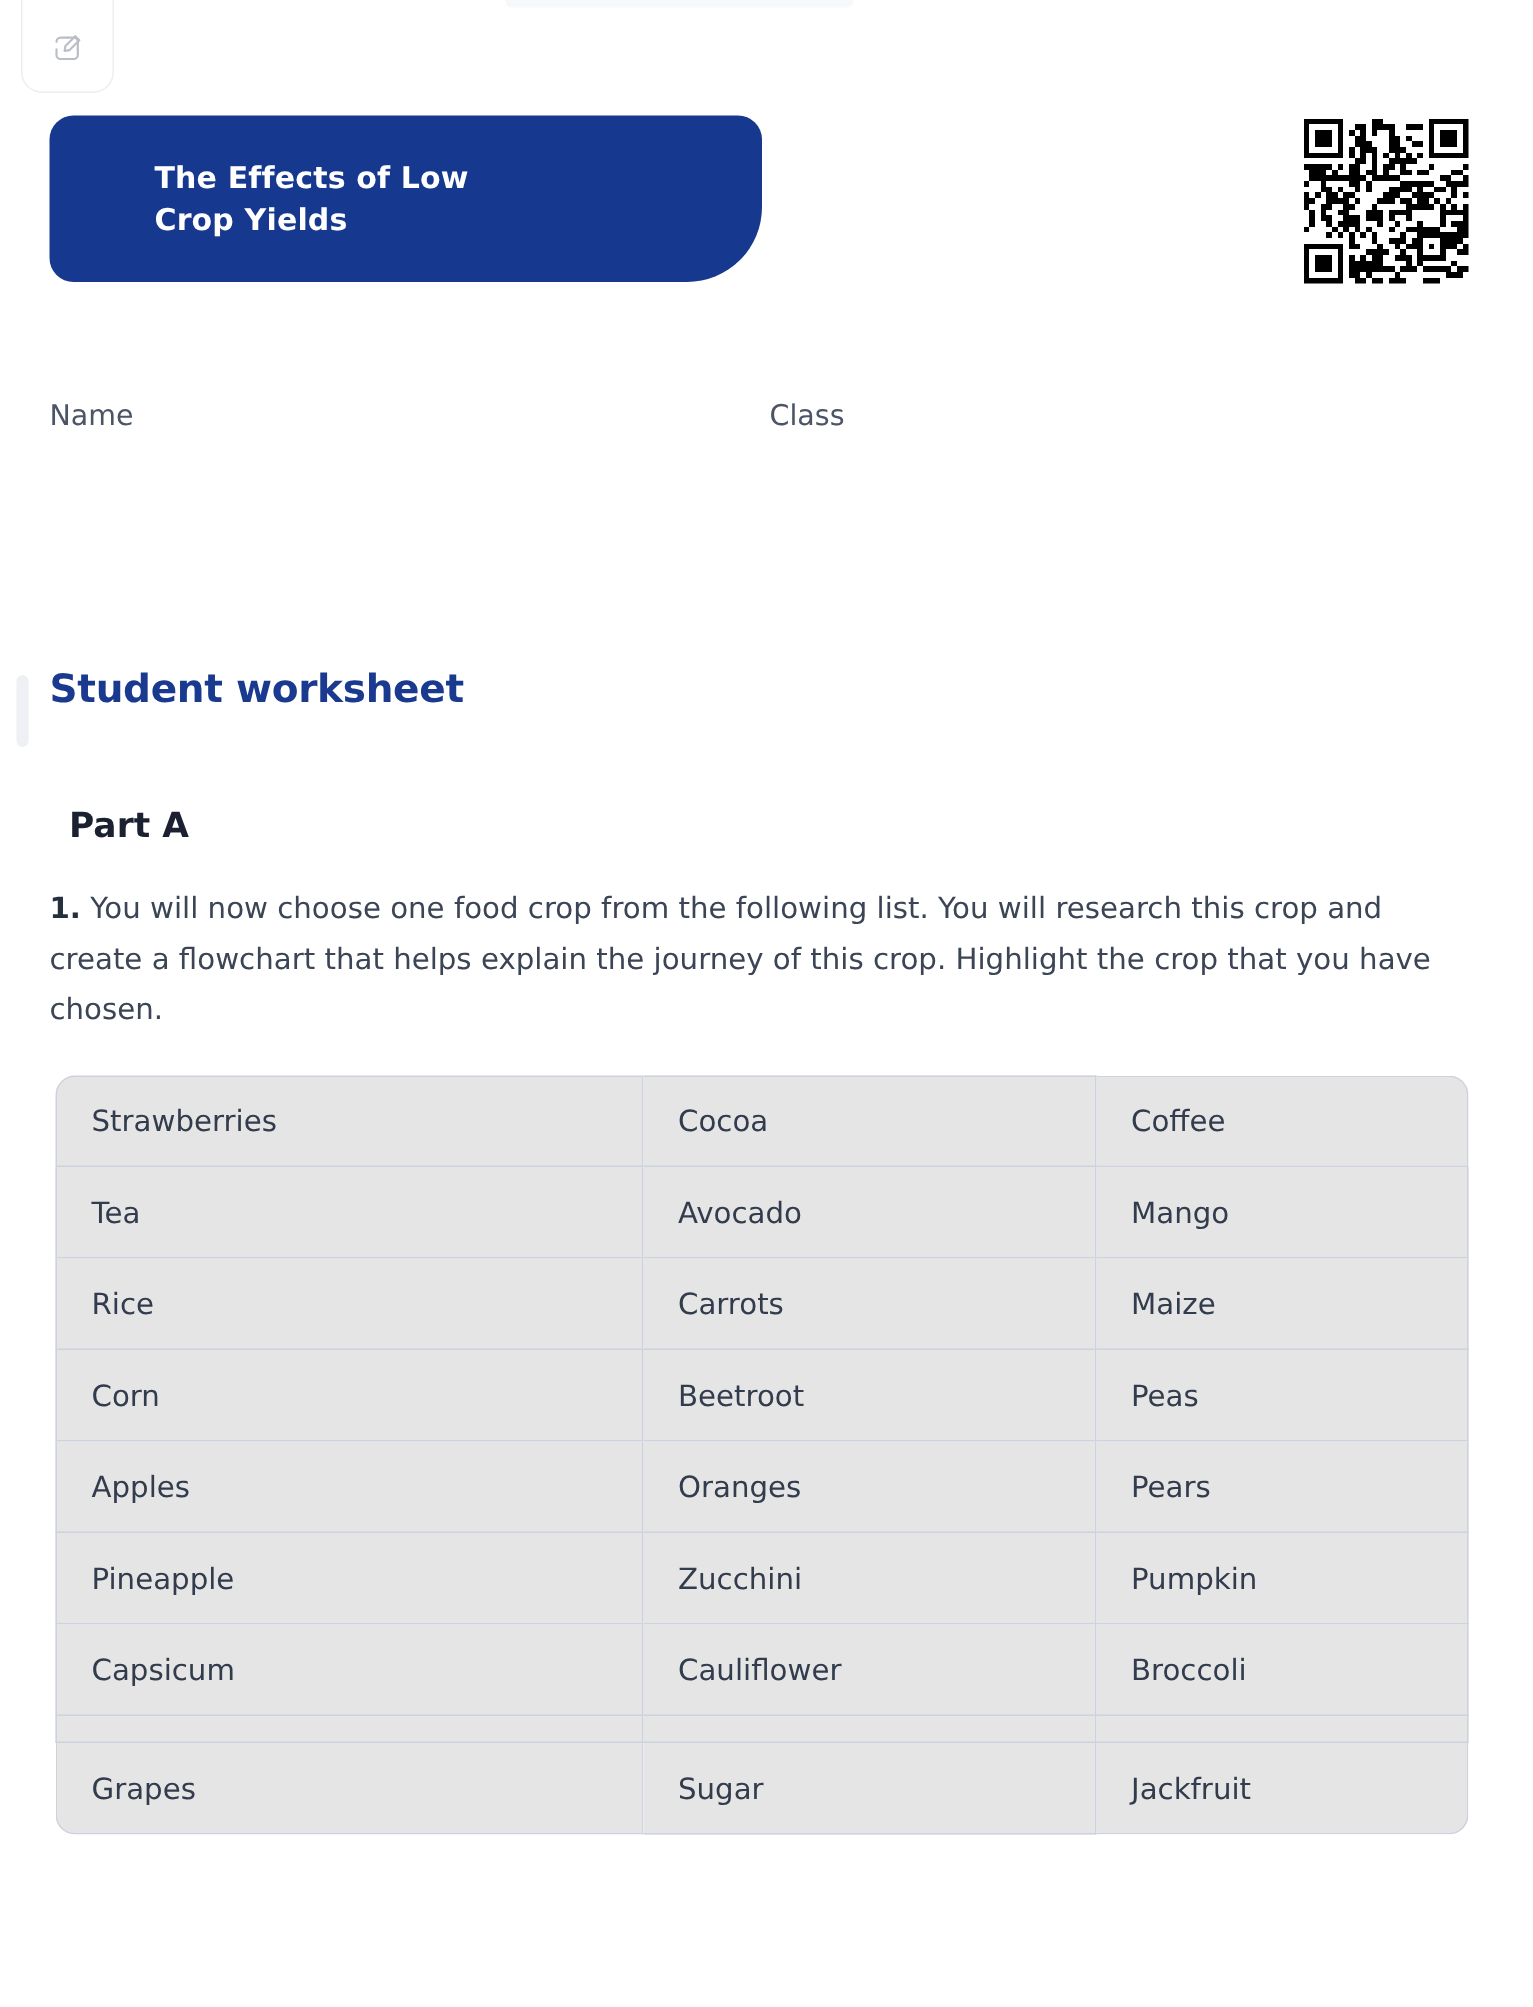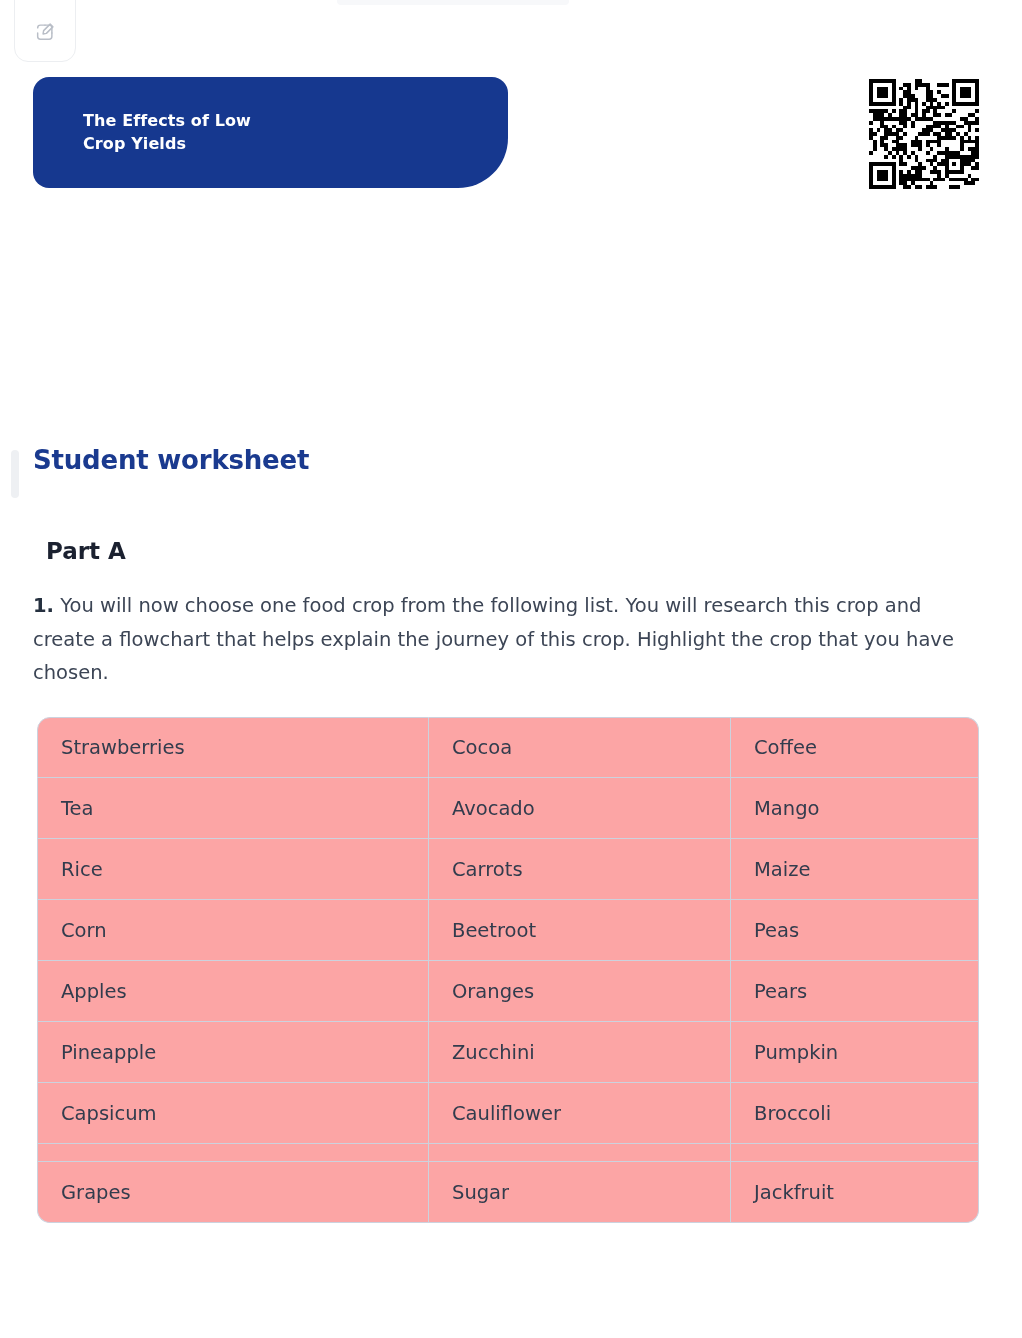--- a/index.html
+++ b/index.html
@@ -30,24 +30,24 @@
   
   .title-banner {
     position:absolute; left:33px; top:77px;
     width:475px; height:111px;
     background:#16388f;
     border-radius:16px 16px 50px 16px;
     display:flex; align-items:center;
   }
   .title-banner .title-text {
     color:#ffffff;
-    font-size:16px;
+    font-size:20px;
     font-weight:bold;
     line-height:1.38;
-    padding-left:50px;
+    padding-left:70px;
     padding-right:20px;
     letter-spacing:0.1px;
   }
 
   
   .qr { position:absolute; left:869px; top:79px; width:110px; height:110px; }
   .qr canvas, .qr svg { display:block; width:110px; height:110px; image-rendering:pixelated; }
 
   
   .meta-row { position:absolute; left:33px; top:266px; width:900px; height:28px; }
@@ -91,21 +91,21 @@
     table-layout:fixed;
   }
   .crops-table td {
     height:61px;
     padding:0 0 0 23px;
     font-size:19.5px;
     color:#323c4d;
     vertical-align:middle;
     border-right:1px solid #ccd2de;
     border-bottom:1px solid #ccd2de;
-    background:#fca5a5;
+    background:#e5e5e5;
   }
   .crops-table tr td:first-child { border-left:1px solid #ccd2de; width:392px; }
   .crops-table tr td:nth-child(2) { width:302px; }
   .crops-table tr td:nth-child(3) { width:248px; }
   .crops-table tr:first-child td { border-top:1px solid #ccd2de; }
   .crops-table tr:first-child td:first-child { border-top-left-radius:13px; }
   .crops-table tr:first-child td:last-child { border-top-right-radius:13px; }
   .crops-table tr:last-child td:first-child { border-bottom-left-radius:13px; }
   .crops-table tr:last-child td:last-child { border-bottom-right-radius:13px; }
   .crops-table tr.pagebreak td { height:18px; padding:0; }
@@ -132,20 +132,24 @@
   <div class="title-banner">
     <div class="title-text">The Effects of Low<br>Crop Yields</div>
   </div>
 
   <div class="qr">
     <svg id="qr-svg" viewBox="0 0 29 29" shape-rendering="crispEdges">
         <path d="M0 0h1v1h-1zM1 0h1v1h-1zM2 0h1v1h-1zM3 0h1v1h-1zM4 0h1v1h-1zM5 0h1v1h-1zM6 0h1v1h-1zM12 0h1v1h-1zM13 0h1v1h-1zM22 0h1v1h-1zM23 0h1v1h-1zM24 0h1v1h-1zM25 0h1v1h-1zM26 0h1v1h-1zM27 0h1v1h-1zM28 0h1v1h-1zM0 1h1v1h-1zM6 1h1v1h-1zM9 1h1v1h-1zM10 1h1v1h-1zM12 1h1v1h-1zM13 1h1v1h-1zM14 1h1v1h-1zM15 1h1v1h-1zM18 1h1v1h-1zM19 1h1v1h-1zM20 1h1v1h-1zM22 1h1v1h-1zM28 1h1v1h-1zM0 2h1v1h-1zM2 2h1v1h-1zM3 2h1v1h-1zM4 2h1v1h-1zM6 2h1v1h-1zM8 2h1v1h-1zM10 2h1v1h-1zM12 2h1v1h-1zM15 2h1v1h-1zM22 2h1v1h-1zM24 2h1v1h-1zM25 2h1v1h-1zM26 2h1v1h-1zM28 2h1v1h-1zM0 3h1v1h-1zM2 3h1v1h-1zM3 3h1v1h-1zM4 3h1v1h-1zM6 3h1v1h-1zM9 3h1v1h-1zM10 3h1v1h-1zM15 3h1v1h-1zM16 3h1v1h-1zM18 3h1v1h-1zM22 3h1v1h-1zM24 3h1v1h-1zM25 3h1v1h-1zM26 3h1v1h-1zM28 3h1v1h-1zM0 4h1v1h-1zM2 4h1v1h-1zM3 4h1v1h-1zM4 4h1v1h-1zM6 4h1v1h-1zM9 4h1v1h-1zM10 4h1v1h-1zM11 4h1v1h-1zM15 4h1v1h-1zM16 4h1v1h-1zM19 4h1v1h-1zM20 4h1v1h-1zM22 4h1v1h-1zM24 4h1v1h-1zM25 4h1v1h-1zM26 4h1v1h-1zM28 4h1v1h-1zM0 5h1v1h-1zM6 5h1v1h-1zM8 5h1v1h-1zM10 5h1v1h-1zM11 5h1v1h-1zM12 5h1v1h-1zM15 5h1v1h-1zM16 5h1v1h-1zM17 5h1v1h-1zM22 5h1v1h-1zM28 5h1v1h-1zM0 6h1v1h-1zM1 6h1v1h-1zM2 6h1v1h-1zM3 6h1v1h-1zM4 6h1v1h-1zM5 6h1v1h-1zM6 6h1v1h-1zM8 6h1v1h-1zM10 6h1v1h-1zM12 6h1v1h-1zM14 6h1v1h-1zM16 6h1v1h-1zM18 6h1v1h-1zM20 6h1v1h-1zM22 6h1v1h-1zM23 6h1v1h-1zM24 6h1v1h-1zM25 6h1v1h-1zM26 6h1v1h-1zM27 6h1v1h-1zM28 6h1v1h-1zM9 7h1v1h-1zM10 7h1v1h-1zM12 7h1v1h-1zM15 7h1v1h-1zM16 7h1v1h-1zM17 7h1v1h-1zM18 7h1v1h-1zM19 7h1v1h-1zM0 8h1v1h-1zM1 8h1v1h-1zM2 8h1v1h-1zM3 8h1v1h-1zM4 8h1v1h-1zM6 8h1v1h-1zM8 8h1v1h-1zM9 8h1v1h-1zM12 8h1v1h-1zM14 8h1v1h-1zM15 8h1v1h-1zM17 8h1v1h-1zM22 8h1v1h-1zM28 8h1v1h-1zM1 9h1v1h-1zM2 9h1v1h-1zM3 9h1v1h-1zM5 9h1v1h-1zM8 9h1v1h-1zM9 9h1v1h-1zM11 9h1v1h-1zM12 9h1v1h-1zM14 9h1v1h-1zM17 9h1v1h-1zM18 9h1v1h-1zM20 9h1v1h-1zM21 9h1v1h-1zM26 9h1v1h-1zM27 9h1v1h-1zM1 10h1v1h-1zM2 10h1v1h-1zM3 10h1v1h-1zM4 10h1v1h-1zM5 10h1v1h-1zM6 10h1v1h-1zM7 10h1v1h-1zM8 10h1v1h-1zM9 10h1v1h-1zM10 10h1v1h-1zM12 10h1v1h-1zM13 10h1v1h-1zM14 10h1v1h-1zM15 10h1v1h-1zM16 10h1v1h-1zM24 10h1v1h-1zM25 10h1v1h-1zM28 10h1v1h-1zM0 11h1v1h-1zM3 11h1v1h-1zM8 11h1v1h-1zM9 11h1v1h-1zM11 11h1v1h-1zM17 11h1v1h-1zM18 11h1v1h-1zM19 11h1v1h-1zM20 11h1v1h-1zM21 11h1v1h-1zM22 11h1v1h-1zM25 11h1v1h-1zM26 11h1v1h-1zM27 11h1v1h-1zM28 11h1v1h-1zM3 12h1v1h-1zM4 12h1v1h-1zM6 12h1v1h-1zM9 12h1v1h-1zM11 12h1v1h-1zM15 12h1v1h-1zM16 12h1v1h-1zM17 12h1v1h-1zM18 12h1v1h-1zM20 12h1v1h-1zM23 12h1v1h-1zM24 12h1v1h-1zM26 12h1v1h-1zM0 13h1v1h-1zM2 13h1v1h-1zM4 13h1v1h-1zM5 13h1v1h-1zM7 13h1v1h-1zM8 13h1v1h-1zM14 13h1v1h-1zM15 13h1v1h-1zM16 13h1v1h-1zM19 13h1v1h-1zM20 13h1v1h-1zM21 13h1v1h-1zM22 13h1v1h-1zM26 13h1v1h-1zM28 13h1v1h-1zM0 14h1v1h-1zM1 14h1v1h-1zM4 14h1v1h-1zM5 14h1v1h-1zM6 14h1v1h-1zM7 14h1v1h-1zM9 14h1v1h-1zM13 14h1v1h-1zM14 14h1v1h-1zM15 14h1v1h-1zM17 14h1v1h-1zM18 14h1v1h-1zM20 14h1v1h-1zM21 14h1v1h-1zM23 14h1v1h-1zM25 14h1v1h-1zM0 15h1v1h-1zM3 15h1v1h-1zM4 15h1v1h-1zM7 15h1v1h-1zM8 15h1v1h-1zM12 15h1v1h-1zM18 15h1v1h-1zM19 15h1v1h-1zM20 15h1v1h-1zM21 15h1v1h-1zM22 15h1v1h-1zM24 15h1v1h-1zM26 15h1v1h-1zM28 15h1v1h-1zM1 16h1v1h-1zM3 16h1v1h-1zM6 16h1v1h-1zM7 16h1v1h-1zM11 16h1v1h-1zM12 16h1v1h-1zM13 16h1v1h-1zM15 16h1v1h-1zM16 16h1v1h-1zM17 16h1v1h-1zM18 16h1v1h-1zM24 16h1v1h-1zM25 16h1v1h-1zM26 16h1v1h-1zM27 16h1v1h-1zM28 16h1v1h-1zM1 17h1v1h-1zM3 17h1v1h-1zM4 17h1v1h-1zM7 17h1v1h-1zM8 17h1v1h-1zM9 17h1v1h-1zM11 17h1v1h-1zM12 17h1v1h-1zM13 17h1v1h-1zM15 17h1v1h-1zM18 17h1v1h-1zM24 17h1v1h-1zM28 17h1v1h-1zM1 18h1v1h-1zM4 18h1v1h-1zM6 18h1v1h-1zM7 18h1v1h-1zM8 18h1v1h-1zM9 18h1v1h-1zM13 18h1v1h-1zM16 18h1v1h-1zM20 18h1v1h-1zM24 18h1v1h-1zM26 18h1v1h-1zM27 18h1v1h-1zM28 18h1v1h-1zM0 19h1v1h-1zM5 19h1v1h-1zM7 19h1v1h-1zM9 19h1v1h-1zM11 19h1v1h-1zM15 19h1v1h-1zM18 19h1v1h-1zM19 19h1v1h-1zM20 19h1v1h-1zM21 19h1v1h-1zM22 19h1v1h-1zM23 19h1v1h-1zM27 19h1v1h-1zM28 19h1v1h-1zM4 20h1v1h-1zM6 20h1v1h-1zM8 20h1v1h-1zM10 20h1v1h-1zM12 20h1v1h-1zM17 20h1v1h-1zM20 20h1v1h-1zM21 20h1v1h-1zM22 20h1v1h-1zM23 20h1v1h-1zM24 20h1v1h-1zM25 20h1v1h-1zM26 20h1v1h-1zM27 20h1v1h-1zM28 20h1v1h-1zM8 21h1v1h-1zM12 21h1v1h-1zM15 21h1v1h-1zM16 21h1v1h-1zM17 21h1v1h-1zM19 21h1v1h-1zM20 21h1v1h-1zM24 21h1v1h-1zM25 21h1v1h-1zM26 21h1v1h-1zM27 21h1v1h-1zM0 22h1v1h-1zM1 22h1v1h-1zM2 22h1v1h-1zM3 22h1v1h-1zM4 22h1v1h-1zM5 22h1v1h-1zM6 22h1v1h-1zM8 22h1v1h-1zM9 22h1v1h-1zM13 22h1v1h-1zM16 22h1v1h-1zM18 22h1v1h-1zM19 22h1v1h-1zM20 22h1v1h-1zM22 22h1v1h-1zM24 22h1v1h-1zM25 22h1v1h-1zM26 22h1v1h-1zM28 22h1v1h-1zM0 23h1v1h-1zM6 23h1v1h-1zM11 23h1v1h-1zM12 23h1v1h-1zM13 23h1v1h-1zM14 23h1v1h-1zM17 23h1v1h-1zM20 23h1v1h-1zM24 23h1v1h-1zM27 23h1v1h-1zM28 23h1v1h-1zM0 24h1v1h-1zM2 24h1v1h-1zM3 24h1v1h-1zM4 24h1v1h-1zM6 24h1v1h-1zM8 24h1v1h-1zM10 24h1v1h-1zM12 24h1v1h-1zM13 24h1v1h-1zM16 24h1v1h-1zM17 24h1v1h-1zM18 24h1v1h-1zM20 24h1v1h-1zM21 24h1v1h-1zM22 24h1v1h-1zM23 24h1v1h-1zM24 24h1v1h-1zM0 25h1v1h-1zM2 25h1v1h-1zM3 25h1v1h-1zM4 25h1v1h-1zM6 25h1v1h-1zM8 25h1v1h-1zM9 25h1v1h-1zM10 25h1v1h-1zM11 25h1v1h-1zM12 25h1v1h-1zM13 25h1v1h-1zM18 25h1v1h-1zM20 25h1v1h-1zM26 25h1v1h-1zM0 26h1v1h-1zM2 26h1v1h-1zM3 26h1v1h-1zM4 26h1v1h-1zM6 26h1v1h-1zM8 26h1v1h-1zM9 26h1v1h-1zM10 26h1v1h-1zM11 26h1v1h-1zM12 26h1v1h-1zM13 26h1v1h-1zM14 26h1v1h-1zM15 26h1v1h-1zM17 26h1v1h-1zM18 26h1v1h-1zM19 26h1v1h-1zM21 26h1v1h-1zM22 26h1v1h-1zM23 26h1v1h-1zM24 26h1v1h-1zM25 26h1v1h-1zM27 26h1v1h-1zM28 26h1v1h-1zM0 27h1v1h-1zM6 27h1v1h-1zM8 27h1v1h-1zM9 27h1v1h-1zM11 27h1v1h-1zM16 27h1v1h-1zM25 27h1v1h-1zM26 27h1v1h-1zM27 27h1v1h-1zM0 28h1v1h-1zM1 28h1v1h-1zM2 28h1v1h-1zM3 28h1v1h-1zM4 28h1v1h-1zM5 28h1v1h-1zM6 28h1v1h-1zM9 28h1v1h-1zM10 28h1v1h-1zM12 28h1v1h-1zM13 28h1v1h-1zM15 28h1v1h-1zM16 28h1v1h-1zM17 28h1v1h-1zM21 28h1v1h-1zM22 28h1v1h-1zM23 28h1v1h-1z" fill="#000000"></path>
       </svg>
   </div>
 
+  <div class="meta-row">
+    <span class="meta-label meta-name">Name</span>
+    <span class="meta-label meta-class">Class</span>
+  </div>
 
   <div class="section-head">
     <div class="accent-bar"></div>
     <div class="section-title">Student worksheet</div>
   </div>
 
   <div class="part-head">Part A</div>
 
   <p class="instruction">
     <span class="num">1.</span><span> You will now choose one food crop from the following list. You will research this crop and create a flowchart that helps explain the journey of this crop. Highlight the crop that you have chosen.</span>

